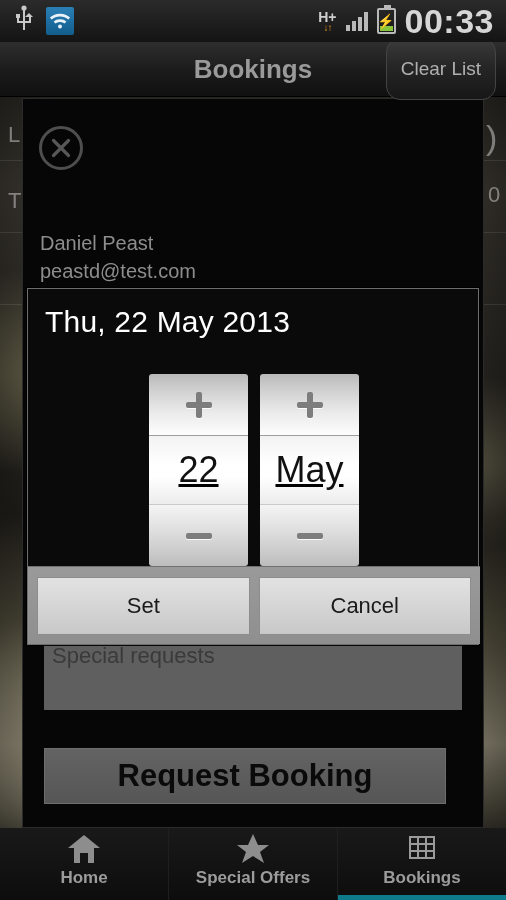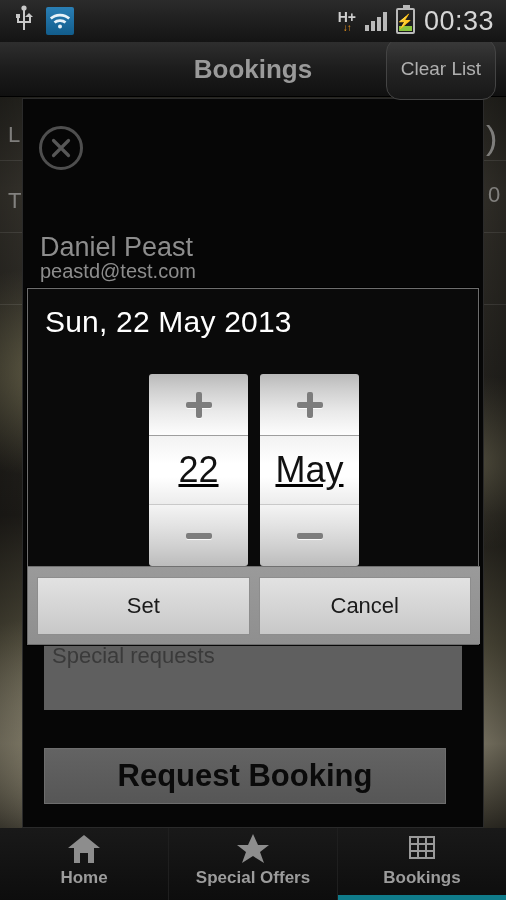--- a/index.html
+++ b/index.html
@@ -39,21 +39,21 @@
   }
 
   
   #status-bar {
     position: absolute; left:0; top:0; width:506px; height:42px;
     background: linear-gradient(180deg,#2b2b2b 0%,#1e1e1e 55%,#141414 100%);
     display:flex; align-items:center; z-index:40;
   }
   #status-left { display:flex; align-items:center; gap:12px; padding-left:14px; }
   #status-right { margin-left:auto; display:flex; align-items:center; gap:9px; padding-right:12px; }
-  .sb-clock { color:#d6d6d6; font-size:27px; letter-spacing:.5px; font-weight:400; }
+  .sb-clock { color:#d6d6d6; font-size:34px; letter-spacing:.5px; font-weight:700; }
   .wifi-box { width:28px; height:28px; background:#1a6b9e;
     display:flex; align-items:center; justify-content:center; border-radius:2px;
     background:linear-gradient(180deg,#2a7fb5 0%,#125d8c 100%); }
   .hplus { display:flex; flex-direction:column; align-items:center; line-height:1; }
   .hplus .lbl { color:#cfcfcf; font-size:14px; font-weight:bold; }
   .hplus .arrows { color:#f59a1e; font-size:10px; letter-spacing:-1px; margin-top:-1px; }
   .sig-bars { display:flex; align-items:flex-end; gap:2px; height:20px; }
   .sig-bars i { display:block; width:4px; background:#b9b9b9; }
   .battery { width:19px; height:26px; border:2px solid #b9b9b9; border-radius:2px;
     position:relative; display:flex; align-items:center; justify-content:center; }
@@ -87,21 +87,21 @@
   #close-icon {
     position:absolute; left:39px; top:126px; width:44px; height:44px;
     border:3px solid #4e4e4e; border-radius:50%; z-index:23;
     display:flex; align-items:center; justify-content:center;
   }
   #close-icon svg { display:block; }
   #appt-title {
     position:absolute; left:0; top:172px; width:462px; text-align:center;
     color:#8e8e8e; font-size:23px; font-weight:bold; z-index:22;
   }
-  #appt-name { position:absolute; left:40px; top:232px; color:#8d8d8d; font-size:27px; z-index:22; }
+  #appt-name { position:absolute; left:40px; top:232px; color:#8d8d8d; font-size:20px; z-index:22; }
   #appt-email { position:absolute; left:40px; top:260px; color:#8d8d8d; font-size:20px; z-index:22; }
   #appt-phone { position:absolute; left:40px; top:288px; color:#2a2a2a; font-size:20px; z-index:22; }
   #edit-info { position:absolute; left:0; top:330px; width:462px; text-align:center;
     color:#1e1e1e; font-size:22px; font-weight:bold; z-index:21; }
 
   .dim-field {
     position:absolute; background:#2a2a2a; z-index:19;
   }
 
   
@@ -259,21 +259,21 @@
   <div class="dim-field" style="left:44px; top:430px; width:418px; height:46px;"></div>
   <div class="dim-field" style="left:44px; top:500px; width:418px; height:46px;"></div>
   <div class="dim-field" style="left:44px; top:570px; width:418px; height:46px;"></div>
 
   <div id="special-requests">
     <span class="ph">Special requests</span>
   </div>
   <div id="request-booking">Request Booking</div>
 
   <div id="date-dialog">
-    <div id="date-title">Sun, 22 May 2013</div>
+    <div id="date-title">Thu, 22 May 2013</div>
 
     <div id="pickers">
 
       <div class="picker">
         <div class="pk-btn top">
           <span class="pk-sign">
               <i class="h"></i>
               <i class="v"></i>
             </span>
         </div>

